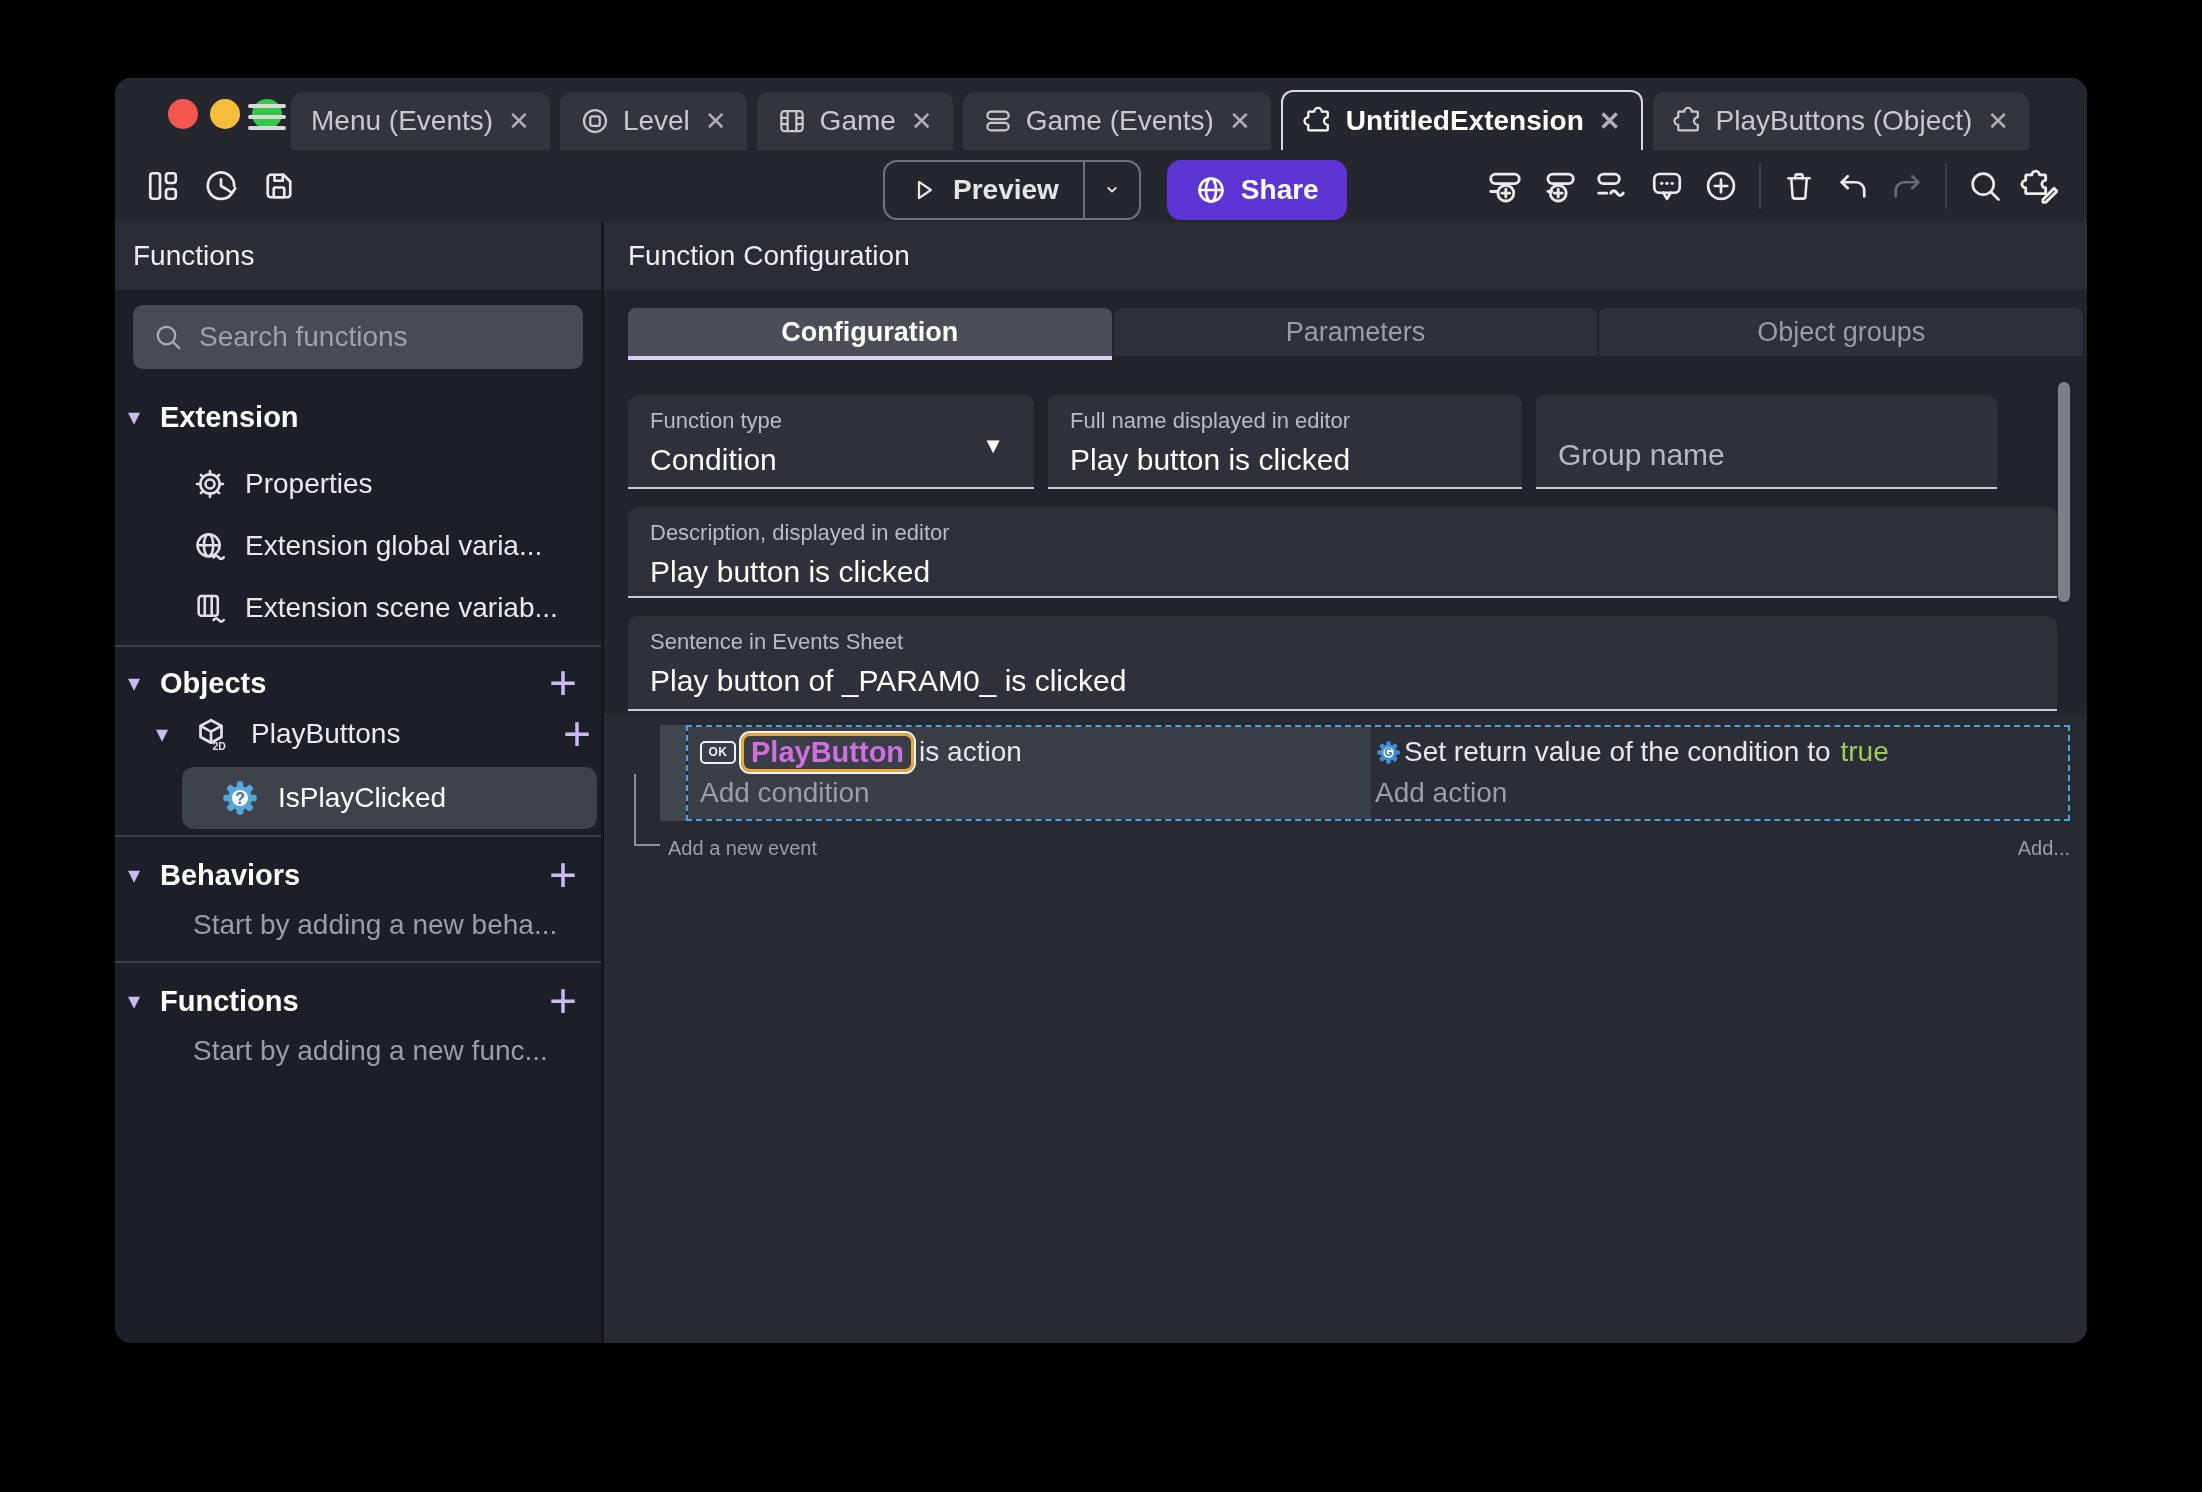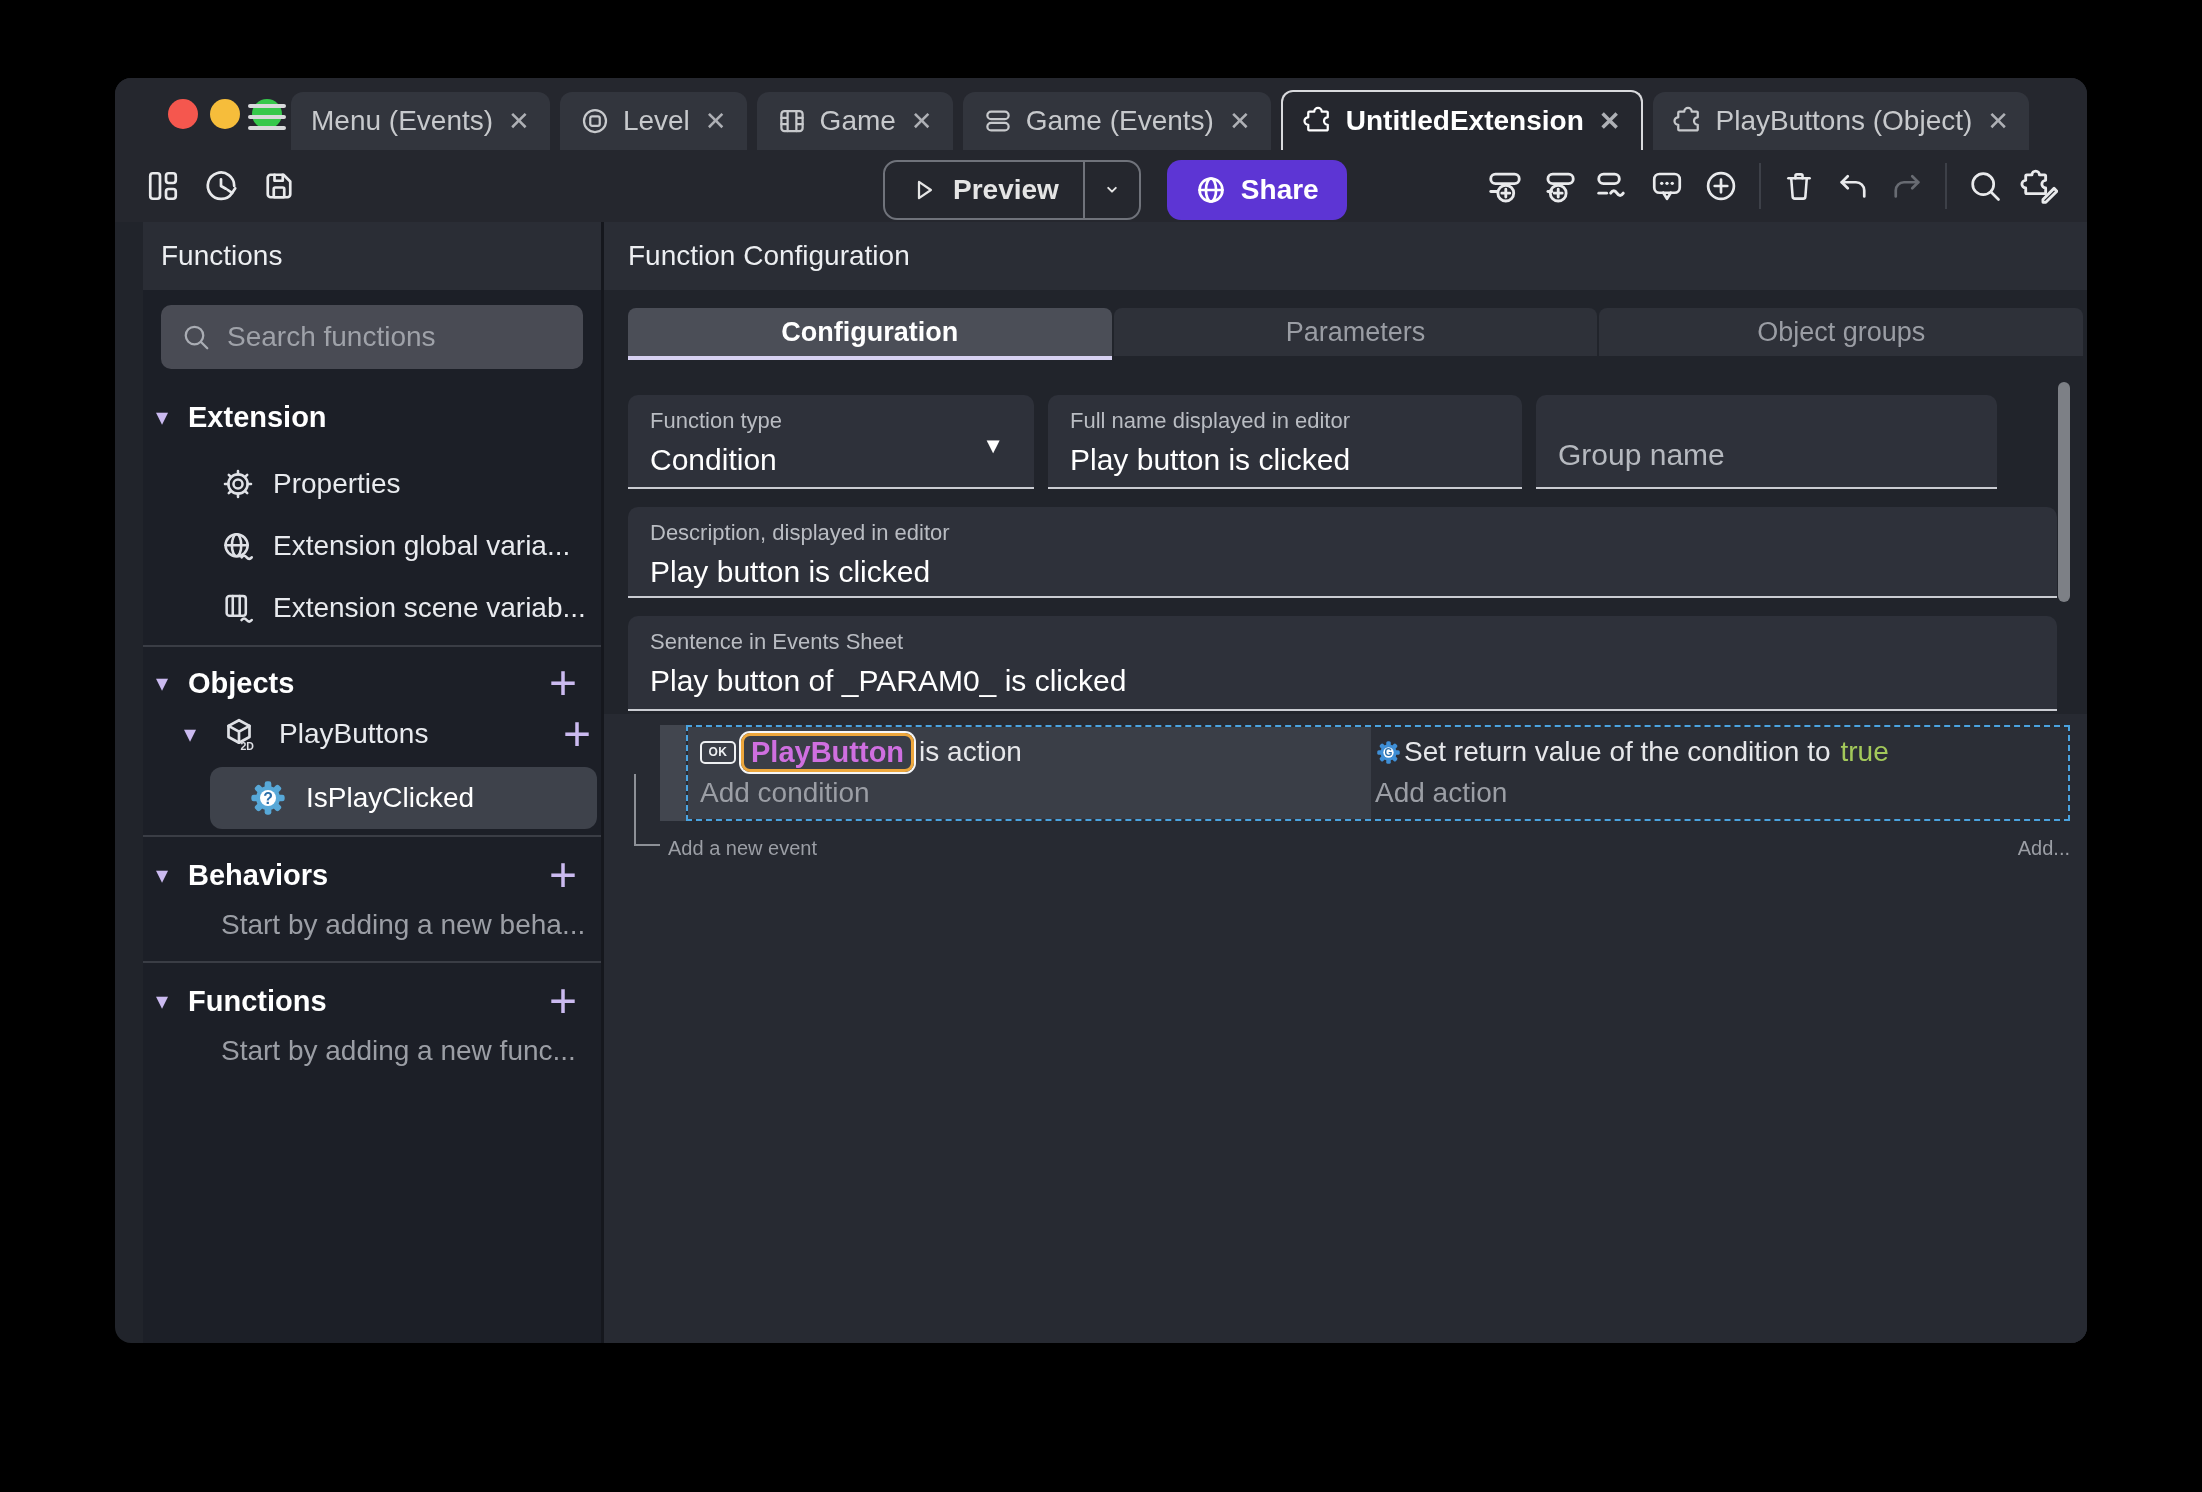--- a/index.html
+++ b/index.html
@@ -47,21 +47,21 @@
                background:#5d35d4; border-radius:14px; color:#fff; font-size:28px; font-weight:700; }
   .dim { color:#686b72; }
 
   
   .content { display:flex; height:1121px; }
   .vdivider { width:3px; background:#15171d; }
   .panel-header { height:68px; background:#2a2d35; display:flex; align-items:center;
                   color:#eceef1; font-size:28px; }
 
   
-  .sidebar { width:486px; display:flex; flex-direction:column;padding-left:28px; }
+  .sidebar { width:486px; display:flex; flex-direction:column; }
   .sidebar .panel-header { padding-left:18px; }
   .sidebar-body { flex:1; background:#1c1f27; padding-top:15px; overflow:hidden; }
   .searchbox { margin:0 18px; height:64px; background:#494b54; border-radius:10px;
                display:flex; align-items:center; padding:0 20px; gap:16px; }
   .searchbox input { flex:1; background:transparent; border:none; outline:none;
                      font-size:28px; color:#e8eaee; font-family:inherit; }
   .searchbox input::placeholder { color:#9fa2a9; }
   .search-ic { color:#aaadb4; }
   .section-header { height:44px; display:flex; align-items:center; padding:0 14px 0 13px; }
   .tri { color:#cbbaf0; font-size:24px; width:26px; }

